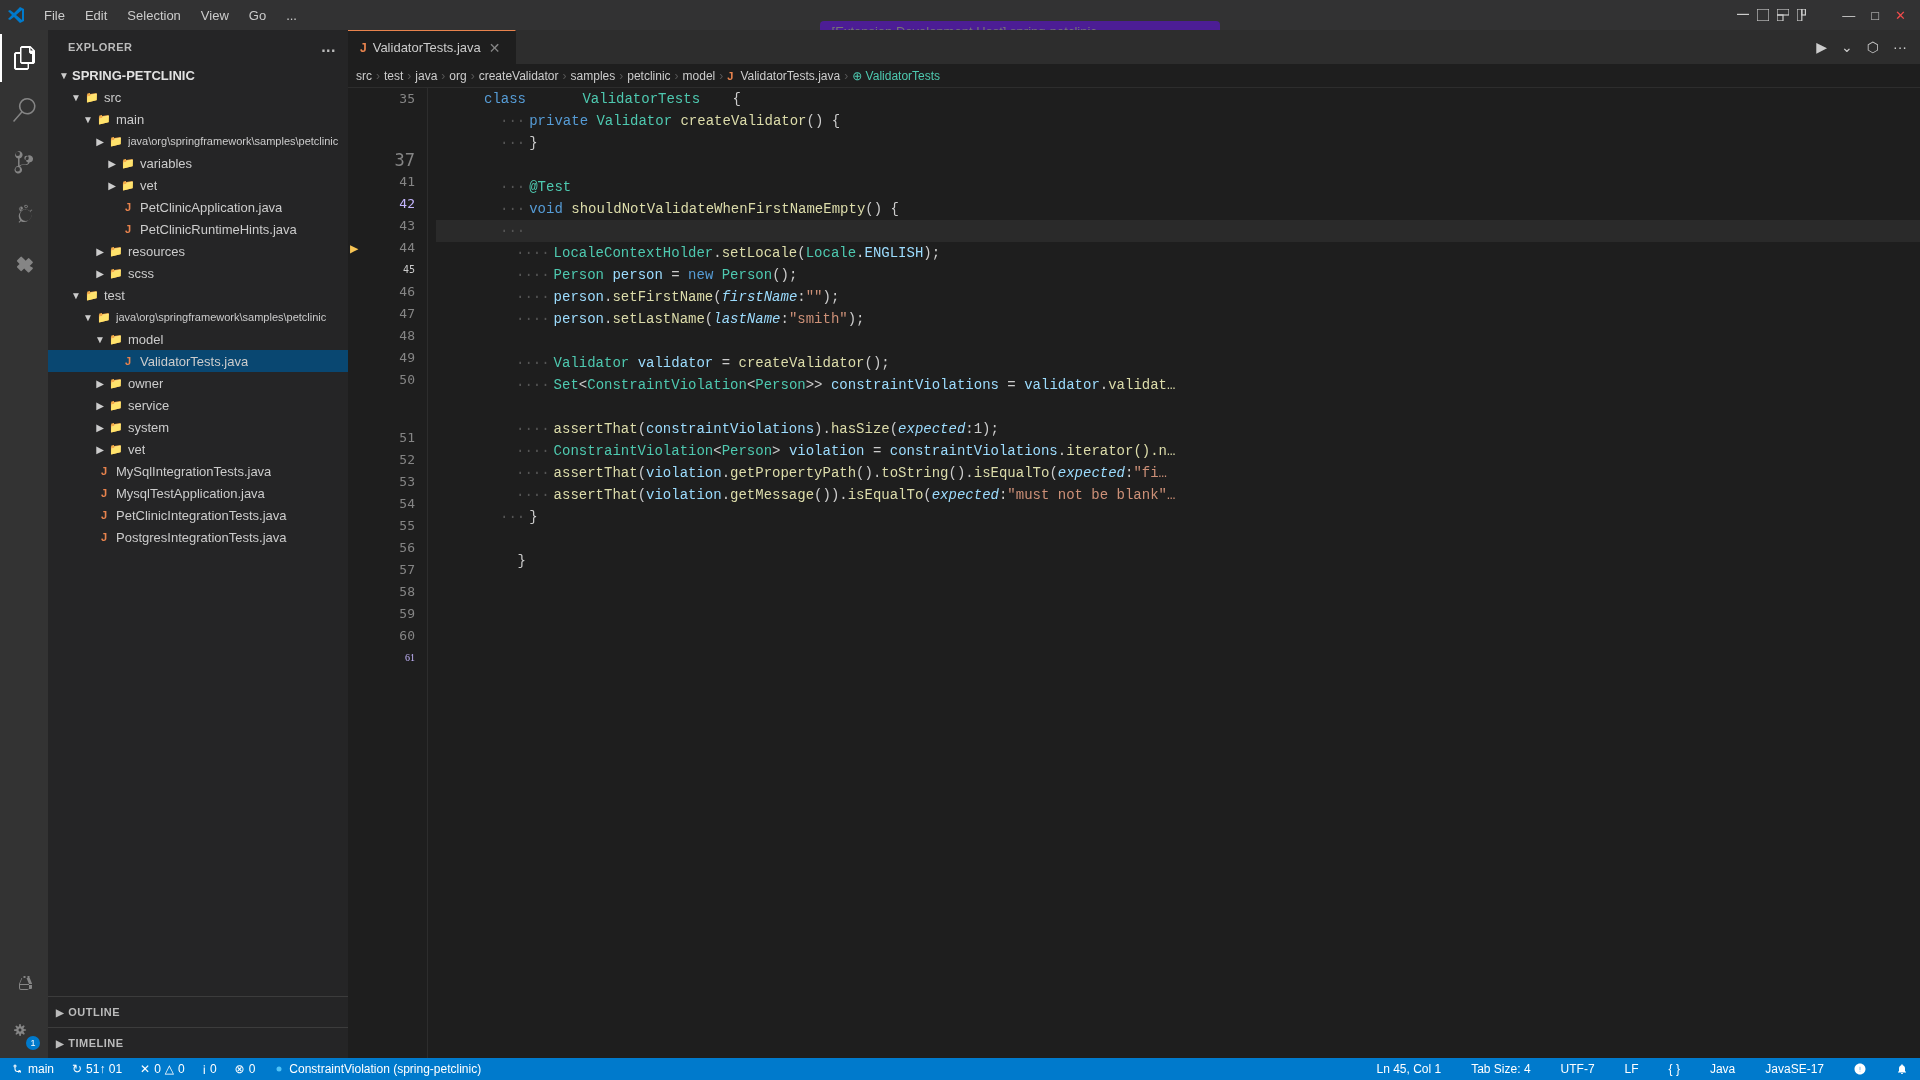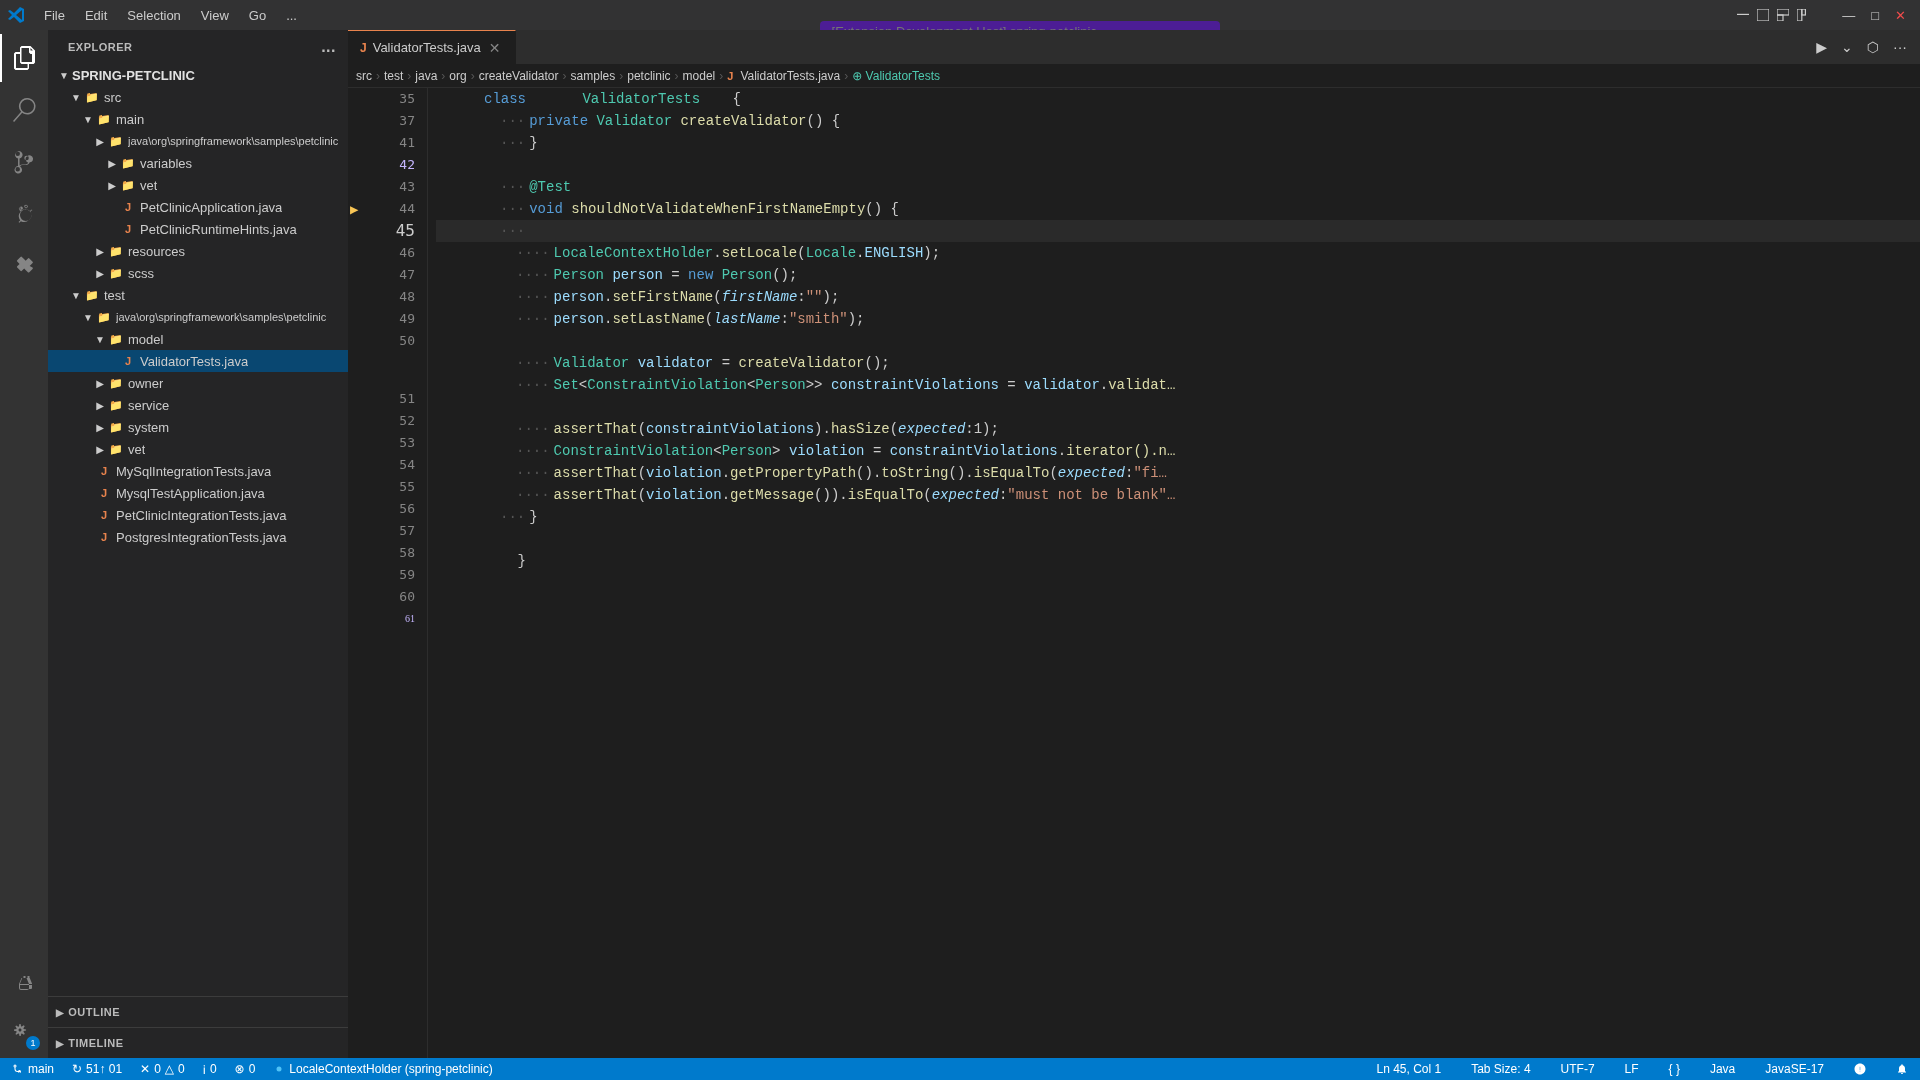--- a/index.html
+++ b/index.html
@@ -609,29 +609,29 @@
       <span class="file-icon j-icon" style="font-size:11px;margin-right:3px;">J</span>
       <span class="breadcrumb-item">ValidatorTests.java</span>
       <span class="breadcrumb-sep">›</span>
       <span class="breadcrumb-item" style="color:#4ec9b0;">⊕ ValidatorTests</span>
     </div>
 
     <div class="code-editor">
 
       <div style="display:flex;flex-direction:column;width:80px;flex-shrink:0;background:#1e1e1e;border-right:1px solid #2d2d2d;">
         <div style="height:22px;display:flex;align-items:center;justify-content:flex-end;padding-right:12px;color:#858585;font-family:Consolas,monospace;font-size:13px;">35</div>
-        <div style="height:22px;display:flex;align-items:center;justify-content:flex-end;padding-right:12px;color:#858585;font-family:Consolas,monospace;font-size:13px;">37</div>
+        <div style="height:22px;display:flex;align-items:center;justify-content:flex-end;padding-right:12px;color:#858585;font-family:Consolas,monospace;font-size:17px;margin-top:39px;">37</div>
         <div style="height:22px;display:flex;align-items:center;justify-content:flex-end;padding-right:12px;color:#858585;font-family:Consolas,monospace;font-size:13px;">41</div>
         <div style="height:22px;display:flex;align-items:center;justify-content:flex-end;padding-right:12px;color:#c4b5fd;font-family:Consolas,monospace;font-size:13px;">42</div>
         <div style="height:22px;display:flex;align-items:center;justify-content:flex-end;padding-right:12px;color:#858585;font-family:Consolas,monospace;font-size:13px;">43</div>
         <div style="height:22px;display:flex;align-items:center;justify-content:flex-end;padding-right:12px;color:#858585;font-family:Consolas,monospace;font-size:13px;position:relative;">
           <span style="position:absolute;left:2px;color:#f8c555;font-size:14px;">▶</span>
           44
         </div>
-        <div style="height:22px;display:flex;align-items:center;justify-content:flex-end;padding-right:12px;color:#cccccc;font-family:Consolas,monospace;font-size:16px;">45</div>
+        <div style="height:22px;display:flex;align-items:center;justify-content:flex-end;padding-right:12px;color:#cccccc;font-family:Consolas,monospace;font-size:10px;">45</div>
         <div style="height:22px;display:flex;align-items:center;justify-content:flex-end;padding-right:12px;color:#858585;font-family:Consolas,monospace;font-size:13px;">46</div>
         <div style="height:22px;display:flex;align-items:center;justify-content:flex-end;padding-right:12px;color:#858585;font-family:Consolas,monospace;font-size:13px;">47</div>
         <div style="height:22px;display:flex;align-items:center;justify-content:flex-end;padding-right:12px;color:#858585;font-family:Consolas,monospace;font-size:13px;">48</div>
         <div style="height:22px;display:flex;align-items:center;justify-content:flex-end;padding-right:12px;color:#858585;font-family:Consolas,monospace;font-size:13px;">49</div>
         <div style="height:22px;display:flex;align-items:center;justify-content:flex-end;padding-right:12px;color:#858585;font-family:Consolas,monospace;font-size:13px;">50</div>
         <div style="height:22px;display:flex;align-items:center;justify-content:flex-end;padding-right:12px;color:#858585;font-family:Consolas,monospace;font-size:13px;margin-top:36px;">51</div>
         <div style="height:22px;display:flex;align-items:center;justify-content:flex-end;padding-right:12px;color:#858585;font-family:Consolas,monospace;font-size:13px;">52</div>
         <div style="height:22px;display:flex;align-items:center;justify-content:flex-end;padding-right:12px;color:#858585;font-family:Consolas,monospace;font-size:13px;">53</div>
         <div style="height:22px;display:flex;align-items:center;justify-content:flex-end;padding-right:12px;color:#858585;font-family:Consolas,monospace;font-size:13px;">54</div>
         <div style="height:22px;display:flex;align-items:center;justify-content:flex-end;padding-right:12px;color:#858585;font-family:Consolas,monospace;font-size:13px;">55</div>
@@ -754,21 +754,21 @@
       <span>0</span>
     </div>
     <div class="status-item">
       <span>⊗</span>
       <span>0</span>
     </div>
     <div class="status-item">
       <svg width="12" height="12" viewBox="0 0 24 24" fill="#4fc3f7">
           <circle cx="12" cy="12" r="5"></circle>
         </svg>
-      <span>LocaleContextHolder (spring-petclinic)</span>
+      <span>ConstraintViolation (spring-petclinic)</span>
     </div>
   </div>
   <div class="status-right">
     <div class="status-item">
       <span>Ln 45, Col 1</span>
     </div>
     <div class="status-item">
       <span>Tab Size: 4</span>
     </div>
     <div class="status-item">

